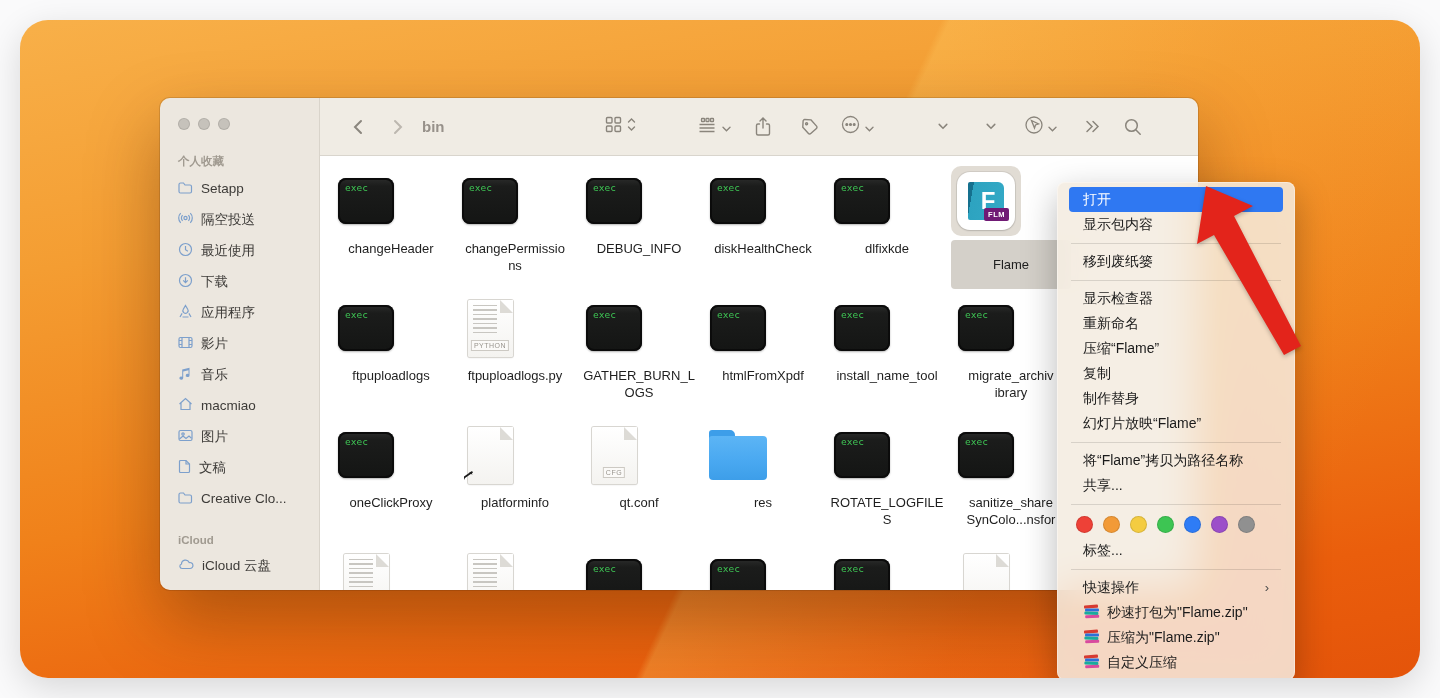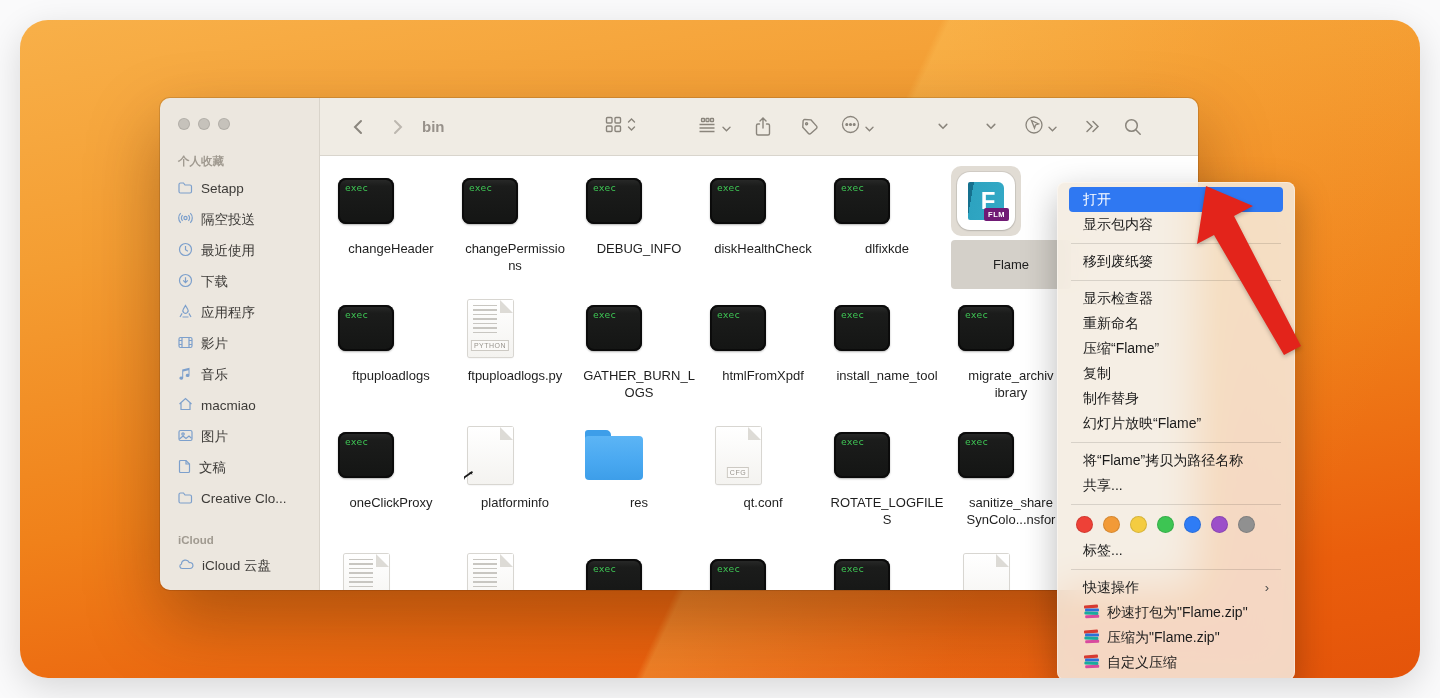--- a/index.html
+++ b/index.html
@@ -416,35 +416,35 @@
             <span class="alias-arrow"><svg width="13" height="13" viewBox="0 0 13 13">
                     <path d="M2 11L2 7.5 10 2l1 1.5-8 5.5z" fill="#1b1b1b"></path>
                     <path d="M7.5 2.2L11.5 3.6 10 0.8z" fill="#1b1b1b" transform="translate(-1,2)"></path>
                   </svg></span>
           </div>
             </div>
           <div class="file-label">platforminfo</div>
         </div>
         <div class="cell">
           <div class="icon-wrap">
+              <div class="icon-doc">
+                <div class="fold"></div>
+                <div class="doc-badge">CFG</div>
+              </div>
+            </div>
+          <div class="file-label">qt.conf</div>
+        </div>
+        <div class="cell">
+          <div class="icon-wrap">
               <div class="icon-folder">
                 <div class="tab"></div>
                 <div class="body"></div>
               </div>
             </div>
           <div class="file-label">res</div>
-        </div>
-        <div class="cell">
-          <div class="icon-wrap">
-              <div class="icon-doc">
-                <div class="fold"></div>
-                <div class="doc-badge">CFG</div>
-              </div>
-            </div>
-          <div class="file-label">qt.conf</div>
         </div>
         <div class="cell">
           <div class="icon-wrap">
               <div class="icon-exec">
                 <span class="exec-txt">exec</span>
               </div>
             </div>
           <div class="file-label">ROTATE_LOGFILE
 S</div>
         </div>

